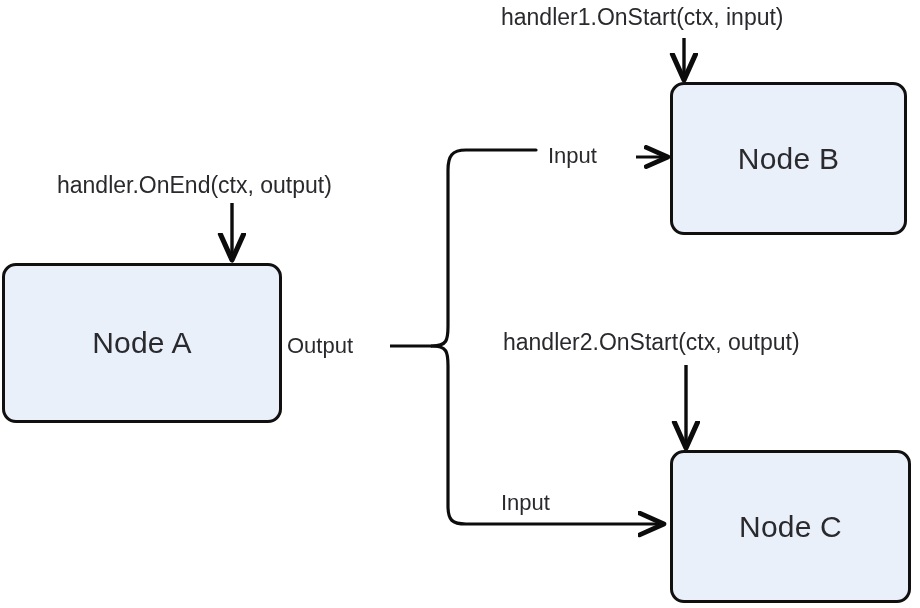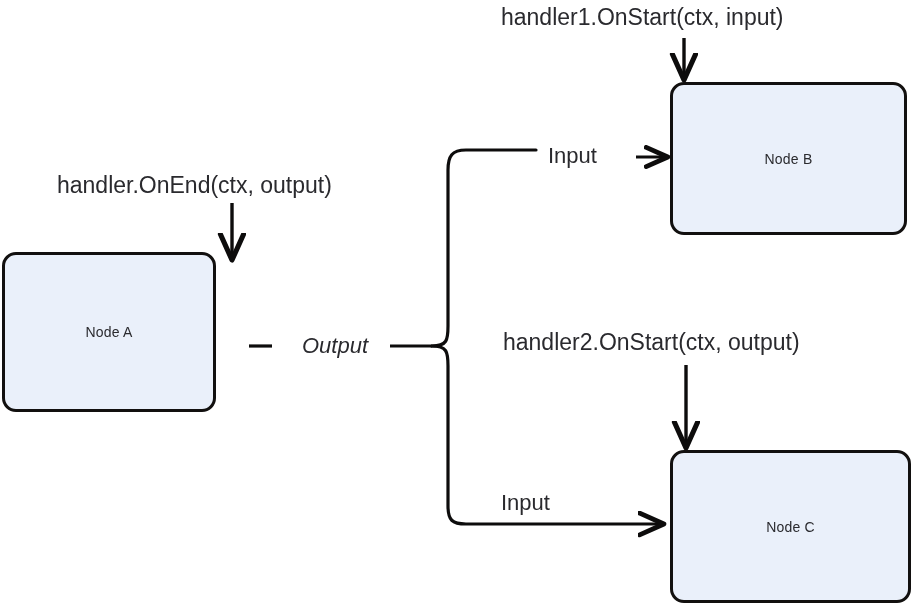--- a/index.html
+++ b/index.html
@@ -29,38 +29,38 @@
     box-sizing: border-box;
     background: #eaf0fa;
     border: 3px solid #12100f;
     border-radius: 14px;
     display: flex;
     align-items: center;
     justify-content: center;
   }
   .node-label {
     font-family: "Liberation Sans", sans-serif;
-    font-size: 14px;
+    font-size: 30px;
     color: #2a2a2e;
     letter-spacing: 0.2px;
   }
   .edge-text {
     position: absolute;
     font-family: "Liberation Sans", sans-serif;
     color: #2a2a2e;
     white-space: nowrap;
     line-height: 1;
   }
   .handler-text {
     font-size: 23px;
   }
   .port-text {
     font-size: 22px;
   }
-  #node-a { left: 2px;   top: 252px; width: 214px; height: 160px; }
+  #node-a { left: 2px;   top: 263px; width: 280px; height: 160px; }
   #node-b { left: 670px; top: 82px;  width: 237px; height: 153px; }
   #node-c { left: 670px; top: 450px; width: 241px; height: 153px; }
 </style>
 </head>
 <body>
 
 <div id="canvas">
 
   <svg id="diagram-svg" viewBox="0 0 920 608" xmlns="http://www.w3.org/2000/svg">
     <defs>
@@ -100,19 +100,19 @@
   <div id="node-c" class="node-box">
     <span class="node-label">Node C</span>
   </div>
 
   <div class="edge-text handler-text" style="left:57px; top:158px;margin-top:16px;">handler.OnEnd(ctx, output)</div>
 
   <div class="edge-text handler-text" style="left:501px; top:6px;text-align:right;">handler1.OnStart(ctx, input)</div>
 
   <div class="edge-text handler-text" style="left:503px; top:331px;">handler2.OnStart(ctx, output)</div>
 
-  <div class="edge-text port-text" style="left:302px; top:335px;font-style:italic;">Output</div>
+  <div class="edge-text port-text" style="left:287px; top:335px;">Output</div>
 
   <div class="edge-text port-text" style="left:548px; top:145px;">Input</div>
 
   <div class="edge-text port-text" style="left:501px; top:492px;">Input</div>
 
 </div>
 
 </body></html>

